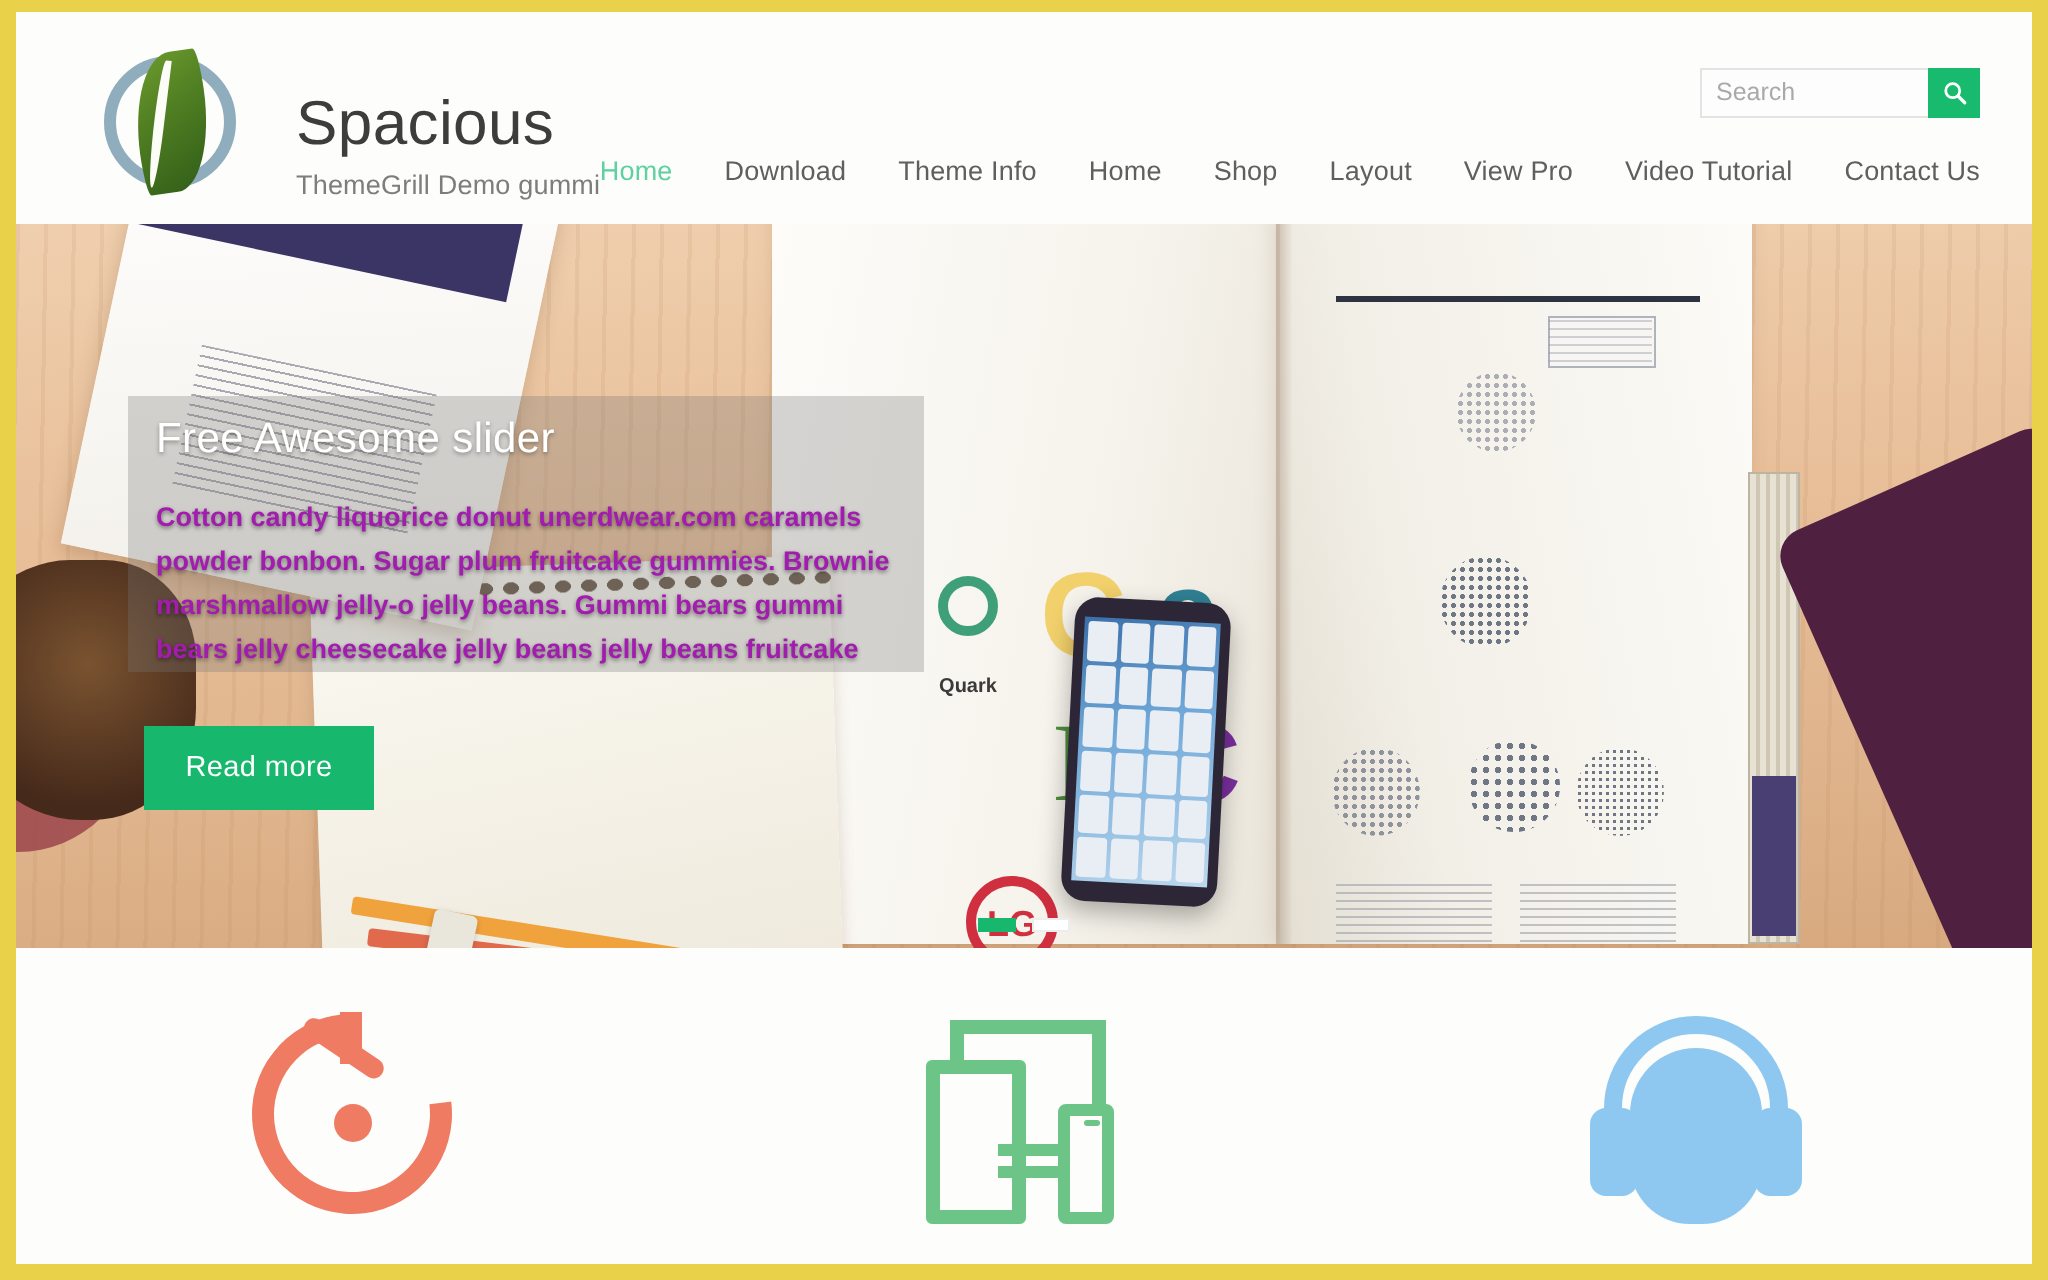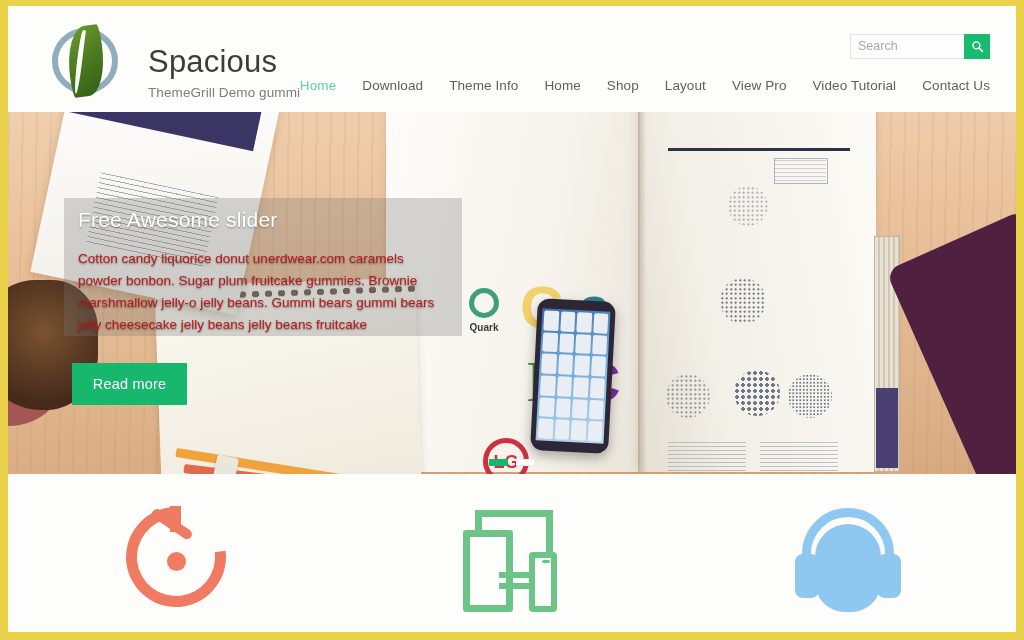--- a/index.html
+++ b/index.html
@@ -217,21 +217,21 @@
     font-size:56px; line-height:.8; color:#4f8d3c; font-family:"Liberation Serif", serif;
   }
   #slide-photo .glyph-c-purple {
     font-size:56px; line-height:.8; color:#7a2f9e; font-weight:700;
   }
   #slide-photo .conedison-c {
     width:34px; height:30px; border-radius:50% 0 0 50%;
     border:4px solid #3d8ba0; border-right:none; margin:0 auto;
   }
   #slide-photo .logo-cap {
-    font-size:10px; color:#3a3a3a; margin-top:4px; font-weight:700;
+    font-size:10px; color:#3a3a3a; margin-top:20px; font-weight:700;
   }
   #slide-photo .logo-cap.blue { color:#2e6f87; }
   
   #slide-photo .phone {
     position:absolute; left:526px; top:188px; width:78px; height:152px;
     background:#2c2637; border-radius:12px; transform:rotate(3deg);
     box-shadow:0 5px 12px rgba(0,0,0,.3); padding:10px 5px;
   }
   #slide-photo .phone-screen {
     width:100%; height:100%;
@@ -262,22 +262,22 @@
   #slide-caption {
     position:absolute; left:56px; top:86px; width:398px; height:138px;
     background:rgba(120,120,120,.30);
   }
   #caption-inner { position:absolute; left:70px; top:96px; width:380px; }
   #slide-title {
     font-size:21px; color:#ffffff; font-weight:400; letter-spacing:.2px;
     text-shadow:0 1px 2px rgba(0,0,0,.35);
   }
   #slide-desc {
-    margin-top:16px; font-size:13.5px; line-height:22px; color:#b91c1c;
-    font-weight:400; text-shadow:0 1px 2px rgba(0,0,0,.45);
+    margin-top:16px; font-size:13.5px; line-height:22px; color:#a21caf;
+    font-weight:700; text-shadow:0 1px 2px rgba(0,0,0,.45);
     width:372px;
   }
   #slide-readmore {
     position:absolute; left:64px; top:251px; width:115px; height:42px;
     background:#17b86d; color:#ffffff; border:none; cursor:pointer;
     font-size:14.5px; font-family:"Liberation Sans", sans-serif;
     letter-spacing:.2px;
   }
   #slider-pager {
     position:absolute; left:0; right:0; bottom:8px;

